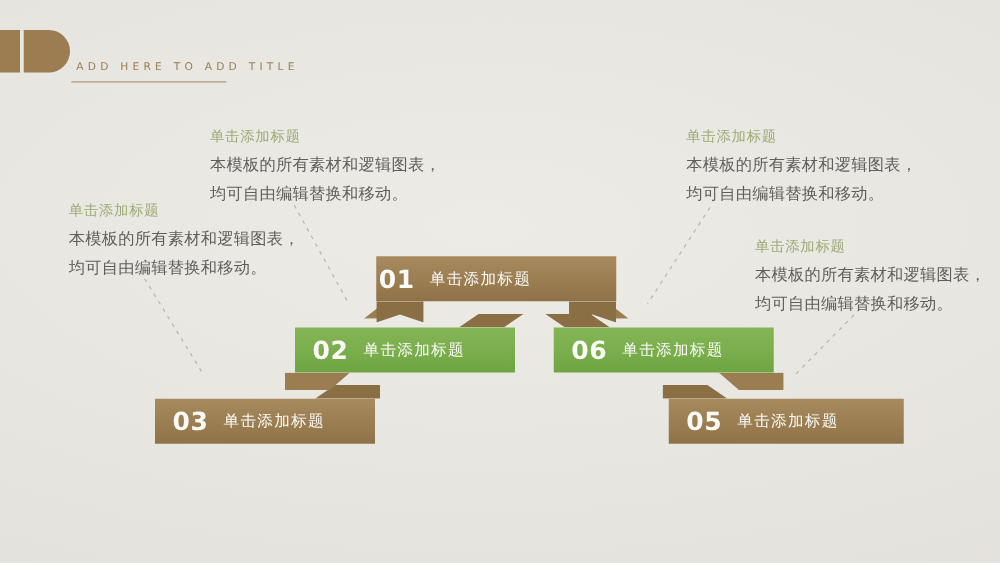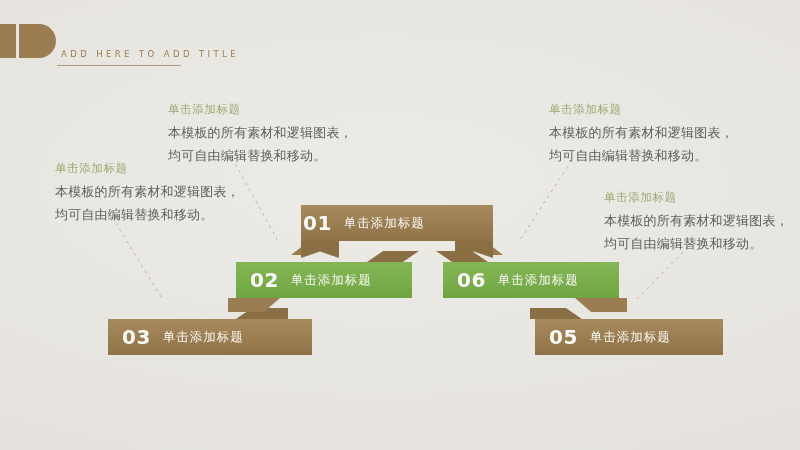--- a/index.html
+++ b/index.html
@@ -84,21 +84,21 @@
   
   .gr .body{background:linear-gradient(180deg,#84b456 0%,#7aae4c 55%,#6fa443 100%);}
 
   .fold-dk{background:#8a6e44;}
   .fold-md{background:#9b7d51;}
 
   
   #rb-01{left:301px;top:205px;width:192px;}
   #rb-02{left:205px;top:262px;width:176px;margin-left:31px;}
   #rb-04{left:443px;top:262px;width:176px;}
-  #rb-03{left:108px;top:319px;width:204px;}
+  #rb-03{left:124px;top:319px;width:176px;}
   #rb-05{left:535px;top:319px;width:176px;padding-left:12px;}
 
   
   #rb-01 .t-l{
     left:0;top:36px;width:38px;height:17px;
     clip-path:polygon(0 0,100% 0,100% 100%,50% 62%,0 100%);
   }
   #rb-01 .t-r{
     left:154px;top:36px;width:38px;height:17px;
     clip-path:polygon(0 0,100% 0,100% 100%,50% 62%,0 100%);

